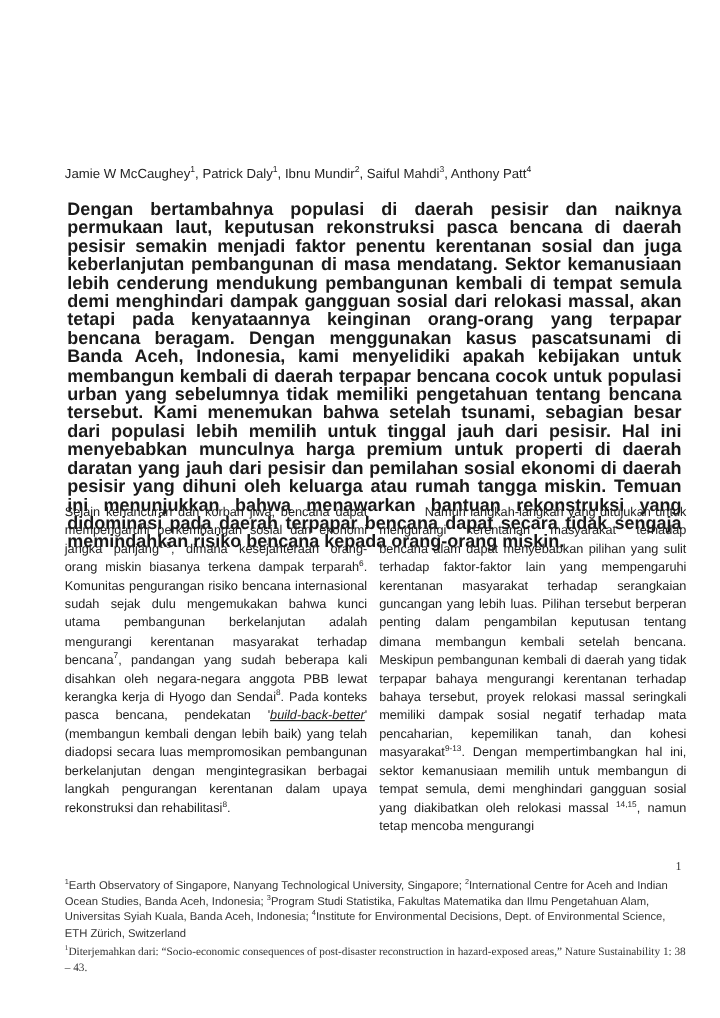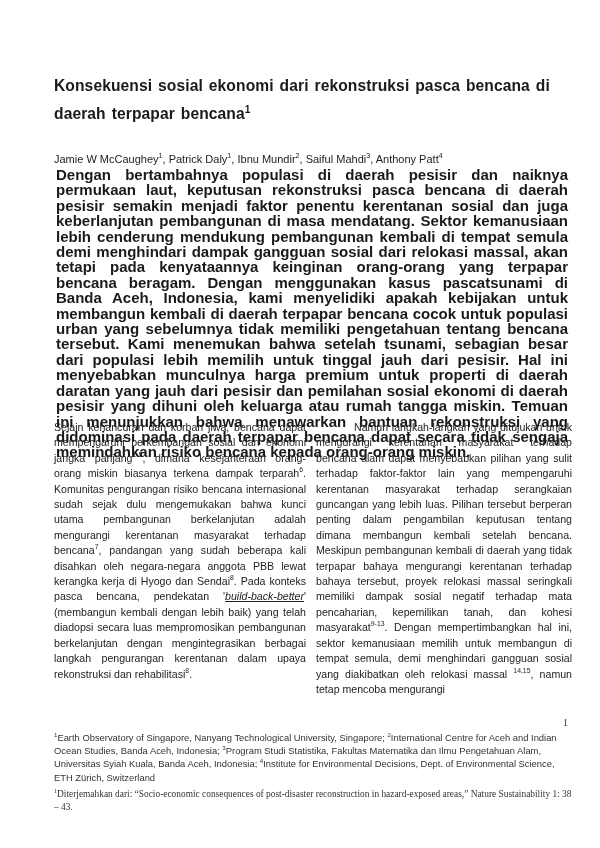--- a/index.html
+++ b/index.html
@@ -4,21 +4,21 @@
 <style>
   html, body { margin: 0; padding: 0; background: #ffffff; }
   body { width: 600px; height: 848px; position: relative; overflow: hidden; color: #111; }
   .page { position: absolute; left: 0; top: 0; width: 600px; height: 848px; background: #fff; }
   .title {
     position: absolute; left: 54px; top: 72px; width: 510px;
     font-family: "Liberation Sans", sans-serif; font-weight: bold;
     font-size: 15.6px; line-height: 28px; word-spacing: 1.5px; letter-spacing: 0.1px; color: #1a1a1a;
   }
   .authors {
-    position: absolute; left: 54px; top: 152px; width: 520px;
+    position: absolute; left: 54px; top: 138px; width: 520px;
     font-family: "Liberation Sans", sans-serif; font-size: 11px; line-height: 14px; color: #222;
   }
   sup { font-size: 65%; line-height: 0; vertical-align: super; }
   .abstract {
     position: absolute; left: 54px; top: 165px; width: 512px;
     font-family: "Liberation Sans", sans-serif; font-weight: bold;
     font-size: 15px; line-height: 15.4px; text-align: justify; color: #1a1a1a; margin: 2px;
   }
   .col {
     position: absolute; top: 420px; width: 252px;
@@ -40,24 +40,20 @@
     position: absolute; left: 54px; top: 788px; width: 520px;
     font-family: "Liberation Serif", serif; font-size: 9.4px; line-height: 13.2px; color: #333; margin: 0;
   }
   em { font-style: italic; text-decoration: underline; }
 </style>
 </head>
 <body>
 
 <div class="page">
 
-  <div class="title">
-    <span>Konsekuensi sosial ekonomi dari rekonstruksi pasca bencana di</span><br>
-    <span>daerah terpapar bencana</span><sup>1</sup>
-  </div>
 
   <div class="authors">
     <span><span>Jamie W McCaughey</span><sup>1</sup></span><span>, </span><span><span>Patrick Daly</span><sup>1</sup></span><span>, </span><span><span>Ibnu Mundir</span><sup>2</sup></span><span>, </span><span><span>Saiful Mahdi</span><sup>3</sup></span><span>, </span><span><span>Anthony Patt</span><sup>4</sup></span>
   </div>
 
   <p class="abstract">Dengan bertambahnya populasi di daerah pesisir dan naiknya permukaan laut, keputusan rekonstruksi pasca bencana di daerah pesisir semakin menjadi faktor penentu kerentanan sosial dan juga keberlanjutan pembangunan di masa mendatang. Sektor kemanusiaan lebih cenderung mendukung pembangunan kembali di tempat semula demi menghindari dampak gangguan sosial dari relokasi massal, akan tetapi pada kenyataannya keinginan orang-orang yang terpapar bencana beragam. Dengan menggunakan kasus pascatsunami di Banda Aceh, Indonesia, kami menyelidiki apakah kebijakan untuk membangun kembali di daerah terpapar bencana cocok untuk populasi urban  yang sebelumnya tidak memiliki pengetahuan tentang bencana tersebut. Kami menemukan bahwa setelah tsunami, sebagian besar dari populasi lebih memilih untuk tinggal jauh dari pesisir. Hal ini menyebabkan munculnya harga premium untuk properti di daerah daratan yang jauh dari pesisir dan pemilahan sosial ekonomi di daerah pesisir yang dihuni oleh keluarga atau rumah tangga miskin. Temuan ini menunjukkan bahwa menawarkan bantuan rekonstruksi yang didominasi pada daerah terpapar bencana dapat secara tidak sengaja memindahkan risiko bencana kepada orang-orang miskin.</p>
 
   <p class="col col-left"><span>Selain kehancuran dan korban jiwa, bencana dapat mempengaruhi perkembangan sosial dan ekonomi jangka panjang</span><sup>1-5</sup><span>, dimana kesejahteraan orang-orang miskin biasanya terkena dampak terparah</span><sup>6</sup><span>. Komunitas pengurangan risiko bencana internasional sudah sejak dulu mengemukakan bahwa kunci utama pembangunan berkelanjutan adalah mengurangi kerentanan masyarakat terhadap bencana</span><sup>7</sup><span>, pandangan yang sudah beberapa kali disahkan oleh negara-negara anggota PBB lewat kerangka kerja di Hyogo dan Sendai</span><sup>8</sup><span>. Pada konteks pasca bencana, pendekatan '</span><em>build-back-better</em><span>' (membangun kembali dengan lebih baik) yang telah diadopsi secara luas mempromosikan pembangunan berkelanjutan dengan mengintegrasikan berbagai langkah pengurangan kerentanan dalam upaya rekonstruksi dan rehabilitasi</span><sup>8</sup><span>.</span></p>
 
   <p class="col col-right"><span class="indent"></span><span>Namun langkah-langkah yang ditujukan untuk mengurangi kerentanan masyarakat terhadap bencana alam dapat menyebabkan pilihan yang sulit terhadap faktor-faktor lain yang mempengaruhi kerentanan masyarakat terhadap serangkaian guncangan yang lebih luas. Pilihan tersebut berperan penting dalam pengambilan keputusan tentang dimana membangun kembali setelah bencana. Meskipun pembangunan kembali di daerah yang tidak terpapar bahaya mengurangi kerentanan terhadap bahaya tersebut, proyek relokasi massal seringkali memiliki dampak sosial negatif terhadap mata pencaharian, kepemilikan tanah, dan kohesi masyarakat</span><sup>9-13</sup><span>. Dengan mempertimbangkan hal ini, sektor kemanusiaan memilih untuk membangun di tempat semula, demi menghindari gangguan sosial yang diakibatkan oleh relokasi massal </span><sup>14,15</sup><span>, namun tetap mencoba mengurangi</span></p>

